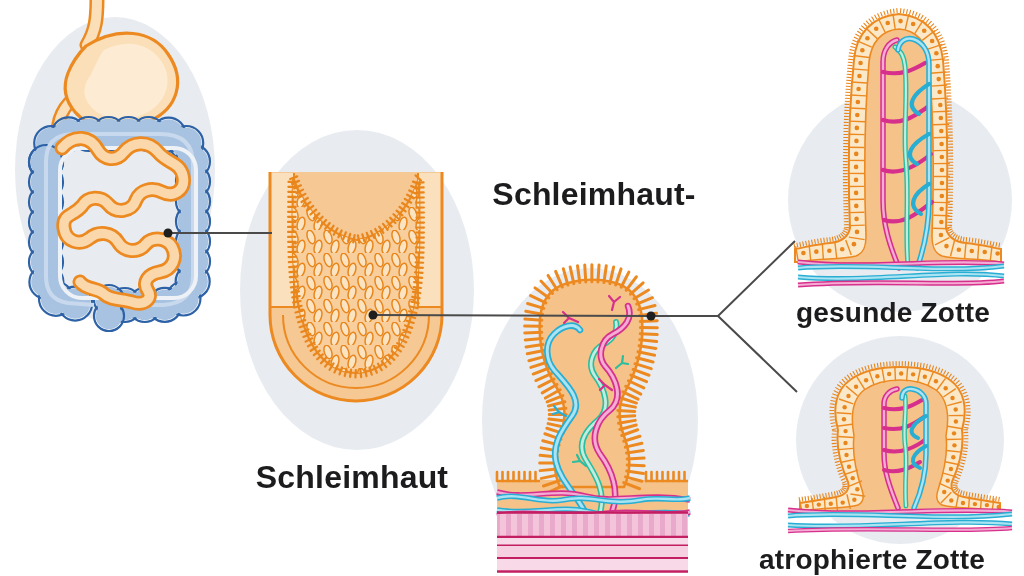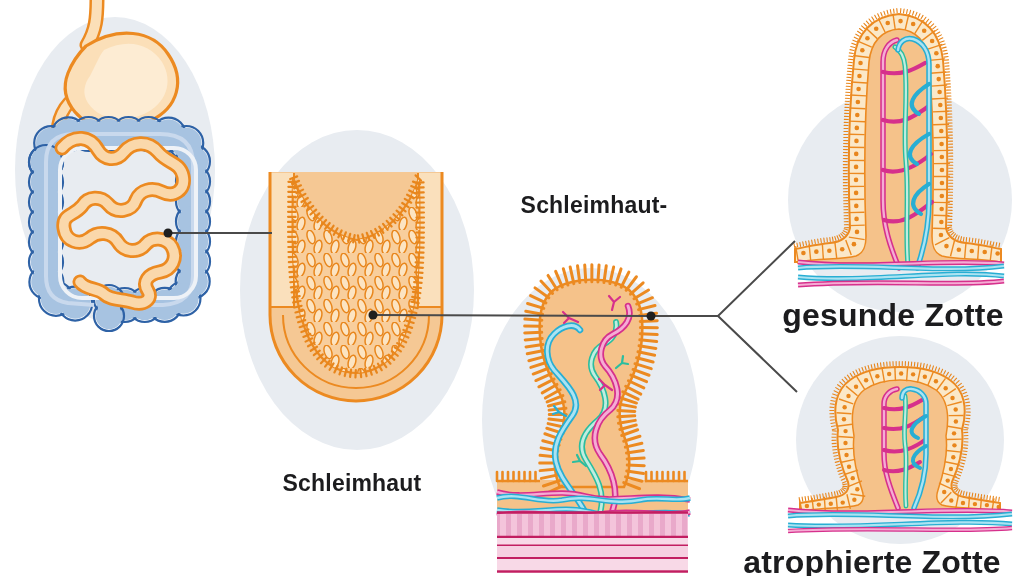--- a/index.html
+++ b/index.html
@@ -1,22 +1,22 @@
 <!DOCTYPE html>
 <html style="--bg-shape: #E8ECF1; --orange: #EC8A21; --orange-deep: #E8861C; --stomach-fill: #FBDFB8; --stomach-highlight: #FDECD3; --intestine-fill: #FAD8AB; --cell-fill: #FBE8C8; --tissue-fill: #F5C28A; --villi-bg: #F8CE9C; --villi-cell: #FCE4C2; --wall-fill: #F5C894; --wall-light: #FAE0BC; --colon-fill: #A7C3E1; --colon-line: #2E62A6; --colon-light: #C9D9ED; --window-line: #EEF2F7; --magenta: #D6308C; --magenta-light: #F5ACD4; --cyan: #28AED3; --cyan-light: #ABE3F2; --teal: #2BBD9F; --teal-light: #C0EDE0; --muscle-pink: #F4C4DB; --muscle-stripe: #E9A9CA; --muscle-light: #F8D9E7; --muscle-mid: #F6CFE1; --crimson: #C21E61; --connector: #4A4A4A; --marker: #1F1F1F; --text: #1C1C1E;"><head>
 <meta charset="utf-8">
 <style>
   html,body{margin:0;padding:0;background:#ffffff;}
   .canvas{position:relative;width:1024px;height:576px;background:#fff;overflow:hidden;
           font-family:"Liberation Sans",sans-serif;}
   .canvas svg{display:block;position:absolute;left:0;top:0;}
   .fig-label{position:absolute;transform:translateX(-50%);font-weight:700;color:var(--text,#1c1c1e);
              white-space:nowrap;letter-spacing:.2px;}
-  .fl-29{font-size:23px;margin-top:11px;}
-  .fl-28{font-size:32px;}
+  .fl-29{font-size:32px;}
+  .fl-28{font-size:28px;}
   .fold-label{text-align:center;line-height:33px;}
 </style>
 </head>
 <body>
 
 <div class="canvas">
 
 <svg viewBox="0 0 1024 576" width="1024" height="576">
   <defs>
     <pattern id="villiTex" width="17" height="23" patternUnits="userSpaceOnUse">

